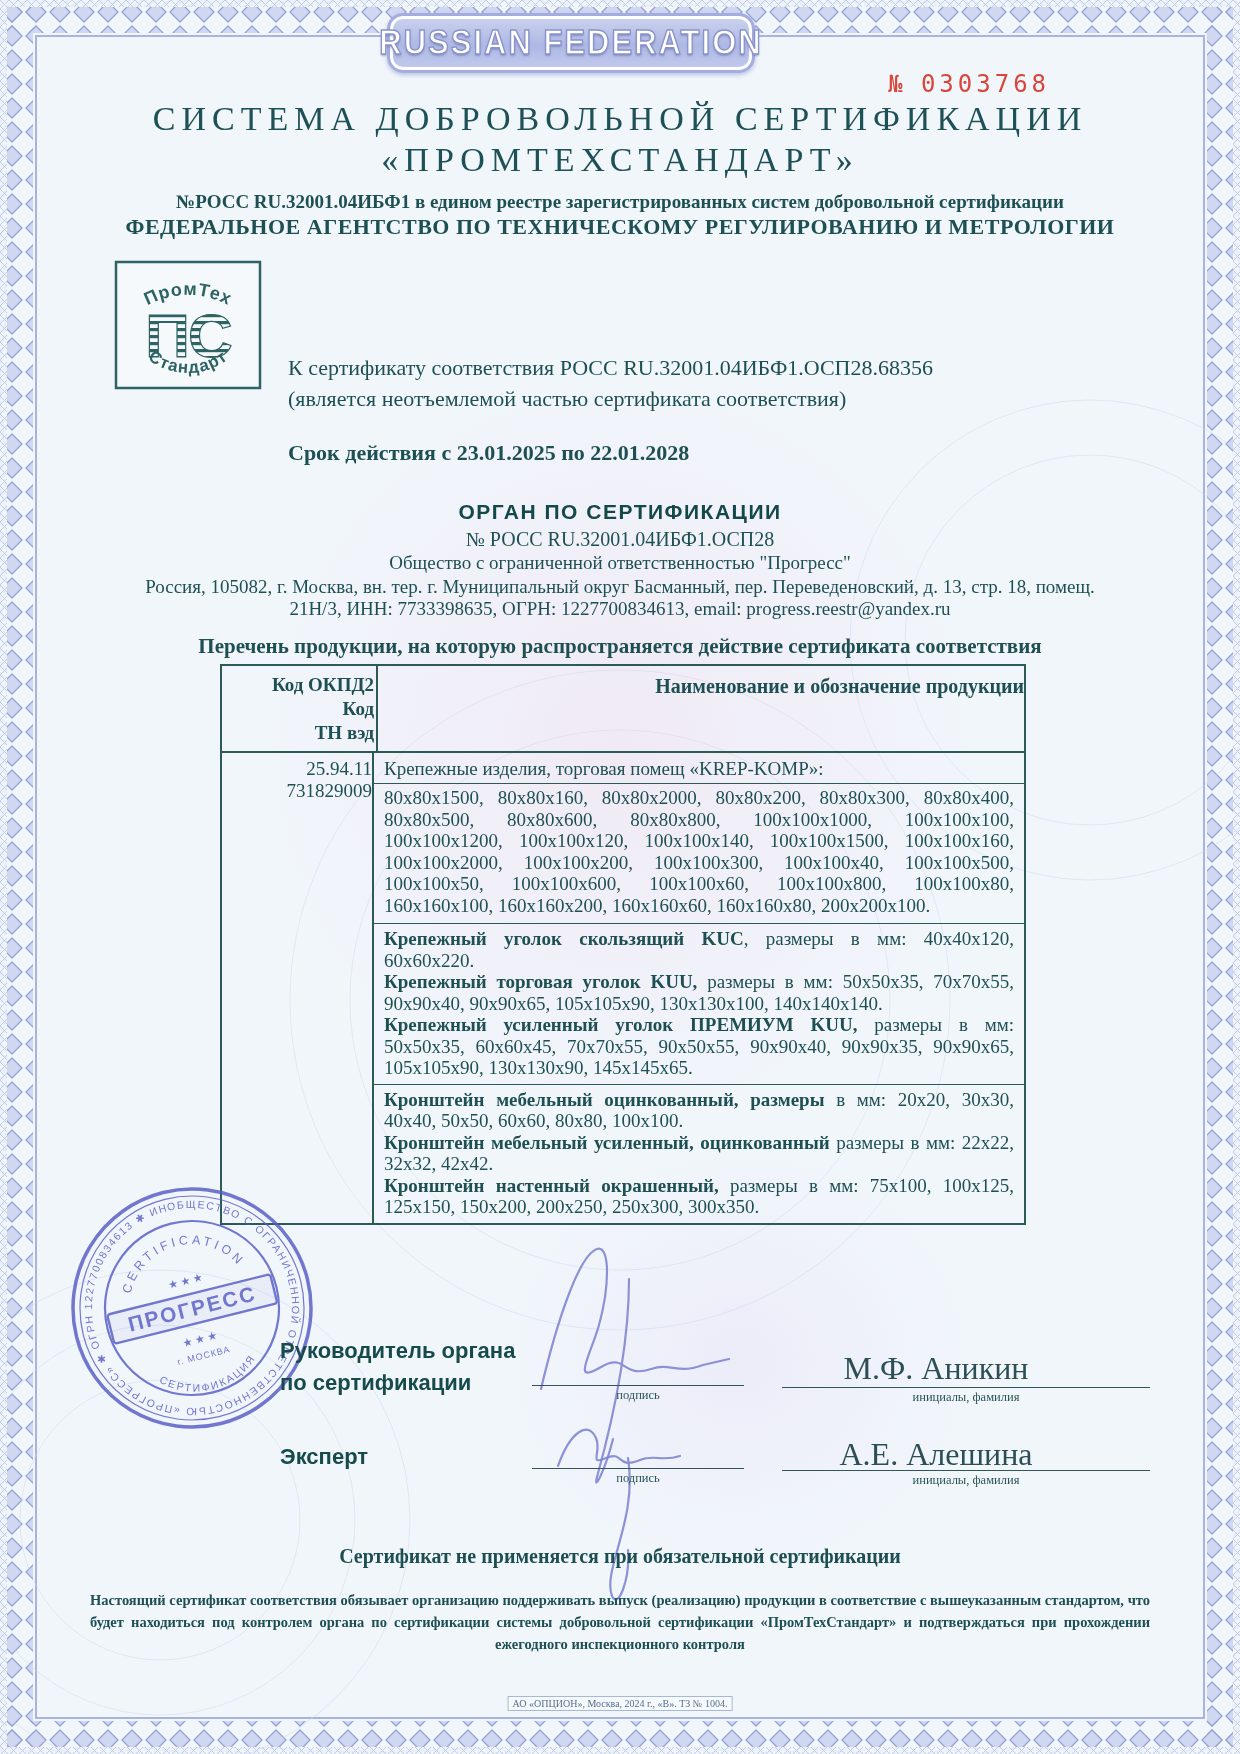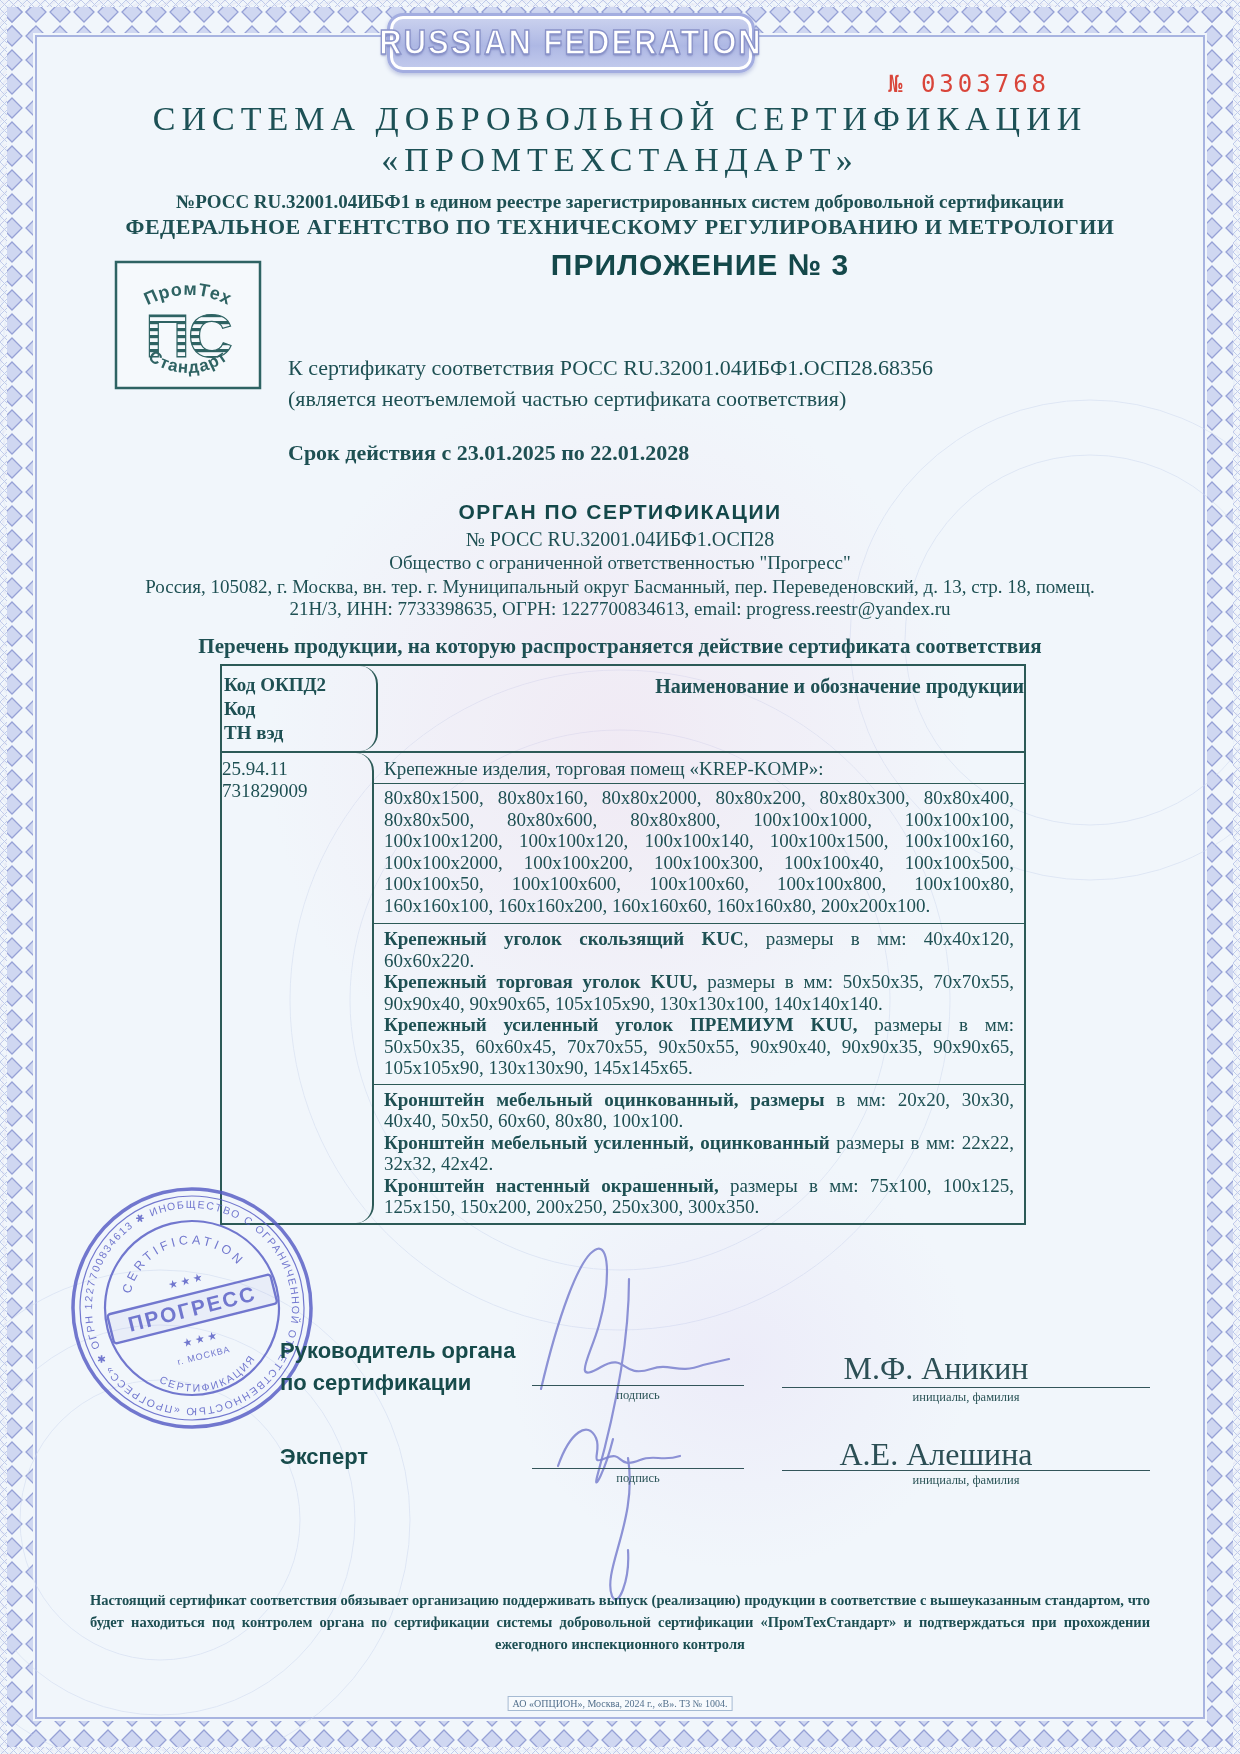--- a/index.html
+++ b/index.html
@@ -55,21 +55,21 @@
   .org-number{position:absolute;left:0;top:528px;width:1240px;text-align:center;font-size:20px;}
   .org-name{position:absolute;left:0;top:552px;width:1240px;text-align:center;font-size:19px;}
   .org-addr1{position:absolute;left:0;top:576px;width:1240px;text-align:center;font-size:19px;}
   .org-addr2{position:absolute;left:0;top:598px;width:1240px;text-align:center;font-size:19px;}
   .products-heading{position:absolute;left:0;top:634px;width:1240px;text-align:center;font-size:21px;font-weight:bold;color:#1e5053;}
 
   
   .cert-table{position:absolute;left:220px;top:664px;width:802px;border:2px solid #2c5a57;font-size:19px;color:#1e5053;background:rgba(255,255,255,0.06);}
   .t-row{display:flex;}
   .t-head{border-bottom:2px solid #2c5a57;}
-  .c1{width:150px;border-right:2px solid #2c5a57;flex:none;text-align:left;border-radius:18px;}
+  .c1{width:150px;border-right:2px solid #2c5a57;flex:none;text-align:right;}
   .c2{flex:1;min-width:0;}
   .t-head .c1{padding:7px 2px 6px;font-weight:bold;line-height:24px;}
   .t-head .c2{font-weight:bold;font-size:20px;text-align:right;padding-top:9px;}
   .t-body .c1{padding-top:5px;line-height:22px;}
   .sec{padding:4px 10px 5px;}
   .sec-a{padding:5px 10px 3px;border-bottom:1.5px solid #2c5a57;}
   .sec-b{border-bottom:1.5px solid #2c5a57;text-align:justify;line-height:21.5px;padding-top:3px;padding-bottom:7px;}
   .sec-c{border-bottom:1.5px solid #2c5a57;}
   .sec p{margin:0;text-align:justify;line-height:21.5px;}
   .sec p b{font-weight:bold;}
@@ -140,21 +140,20 @@
     </div>
     <div class="cert-number">
       <span>№</span>
       <span class="num">0303768</span>
     </div>
 
     <div class="sys-title l2">«ПРОМТЕХСТАНДАРТ»</div>
     <div class="sys-title l1">СИСТЕМА ДОБРОВОЛЬНОЙ СЕРТИФИКАЦИИ</div>
     <div class="reg-line">№РОСС RU.32001.04ИБФ1 в едином реестре зарегистрированных систем добровольной сертификации</div>
     <div class="agency-line">ФЕДЕРАЛЬНОЕ АГЕНТСТВО ПО ТЕХНИЧЕСКОМУ РЕГУЛИРОВАНИЮ И МЕТРОЛОГИИ</div>
-    <div class="appendix">ПРИЛОЖЕНИЕ № 3</div>
 
     <svg class="logo" width="152" height="134" viewBox="0 0 152 134" aria-hidden="true">
       <defs>
         <pattern id="plstripes" width="7" height="7" patternUnits="userSpaceOnUse">
           <rect x="0" y="0" width="7" height="3.2" fill="#2e6363"></rect>
         </pattern>
         <path id="logoTop" d="M24 54 Q76 20 128 54"></path>
         <path id="logoBot" d="M26 92 A66 66 0 0 0 126 92"></path>
       </defs>
       <rect x="4" y="4" width="144" height="126" fill="rgba(255,255,255,0.3)" stroke="#2e6363" stroke-width="2.5"></rect>
@@ -260,17 +259,18 @@
     </div>
 
     <div class="sig-line sl2">
       <div class="cap">подпись</div>
     </div>
     <div class="sig-name n2">А.Е. Алешина</div>
     <div class="sig-line nm2">
       <div class="cap">инициалы, фамилия</div>
     </div>
 
+    <div class="no-mandatory">Сертификат не применяется при обязательной сертификации</div>
     <div class="disclaimer">Настоящий сертификат соответствия обязывает организацию поддерживать выпуск (реализацию) продукции в соответствие с вышеуказанным стандартом, что будет находиться под контролем органа по сертификации системы добровольной сертификации «ПромТехСтандарт» и подтверждаться при прохождении ежегодного инспекционного контроля</div>
     <div class="print-info">АО «ОПЦИОН», Москва, 2024 г., «В». ТЗ № 1004.</div>
 
   </div>
 </div>
 
 </body></html>

